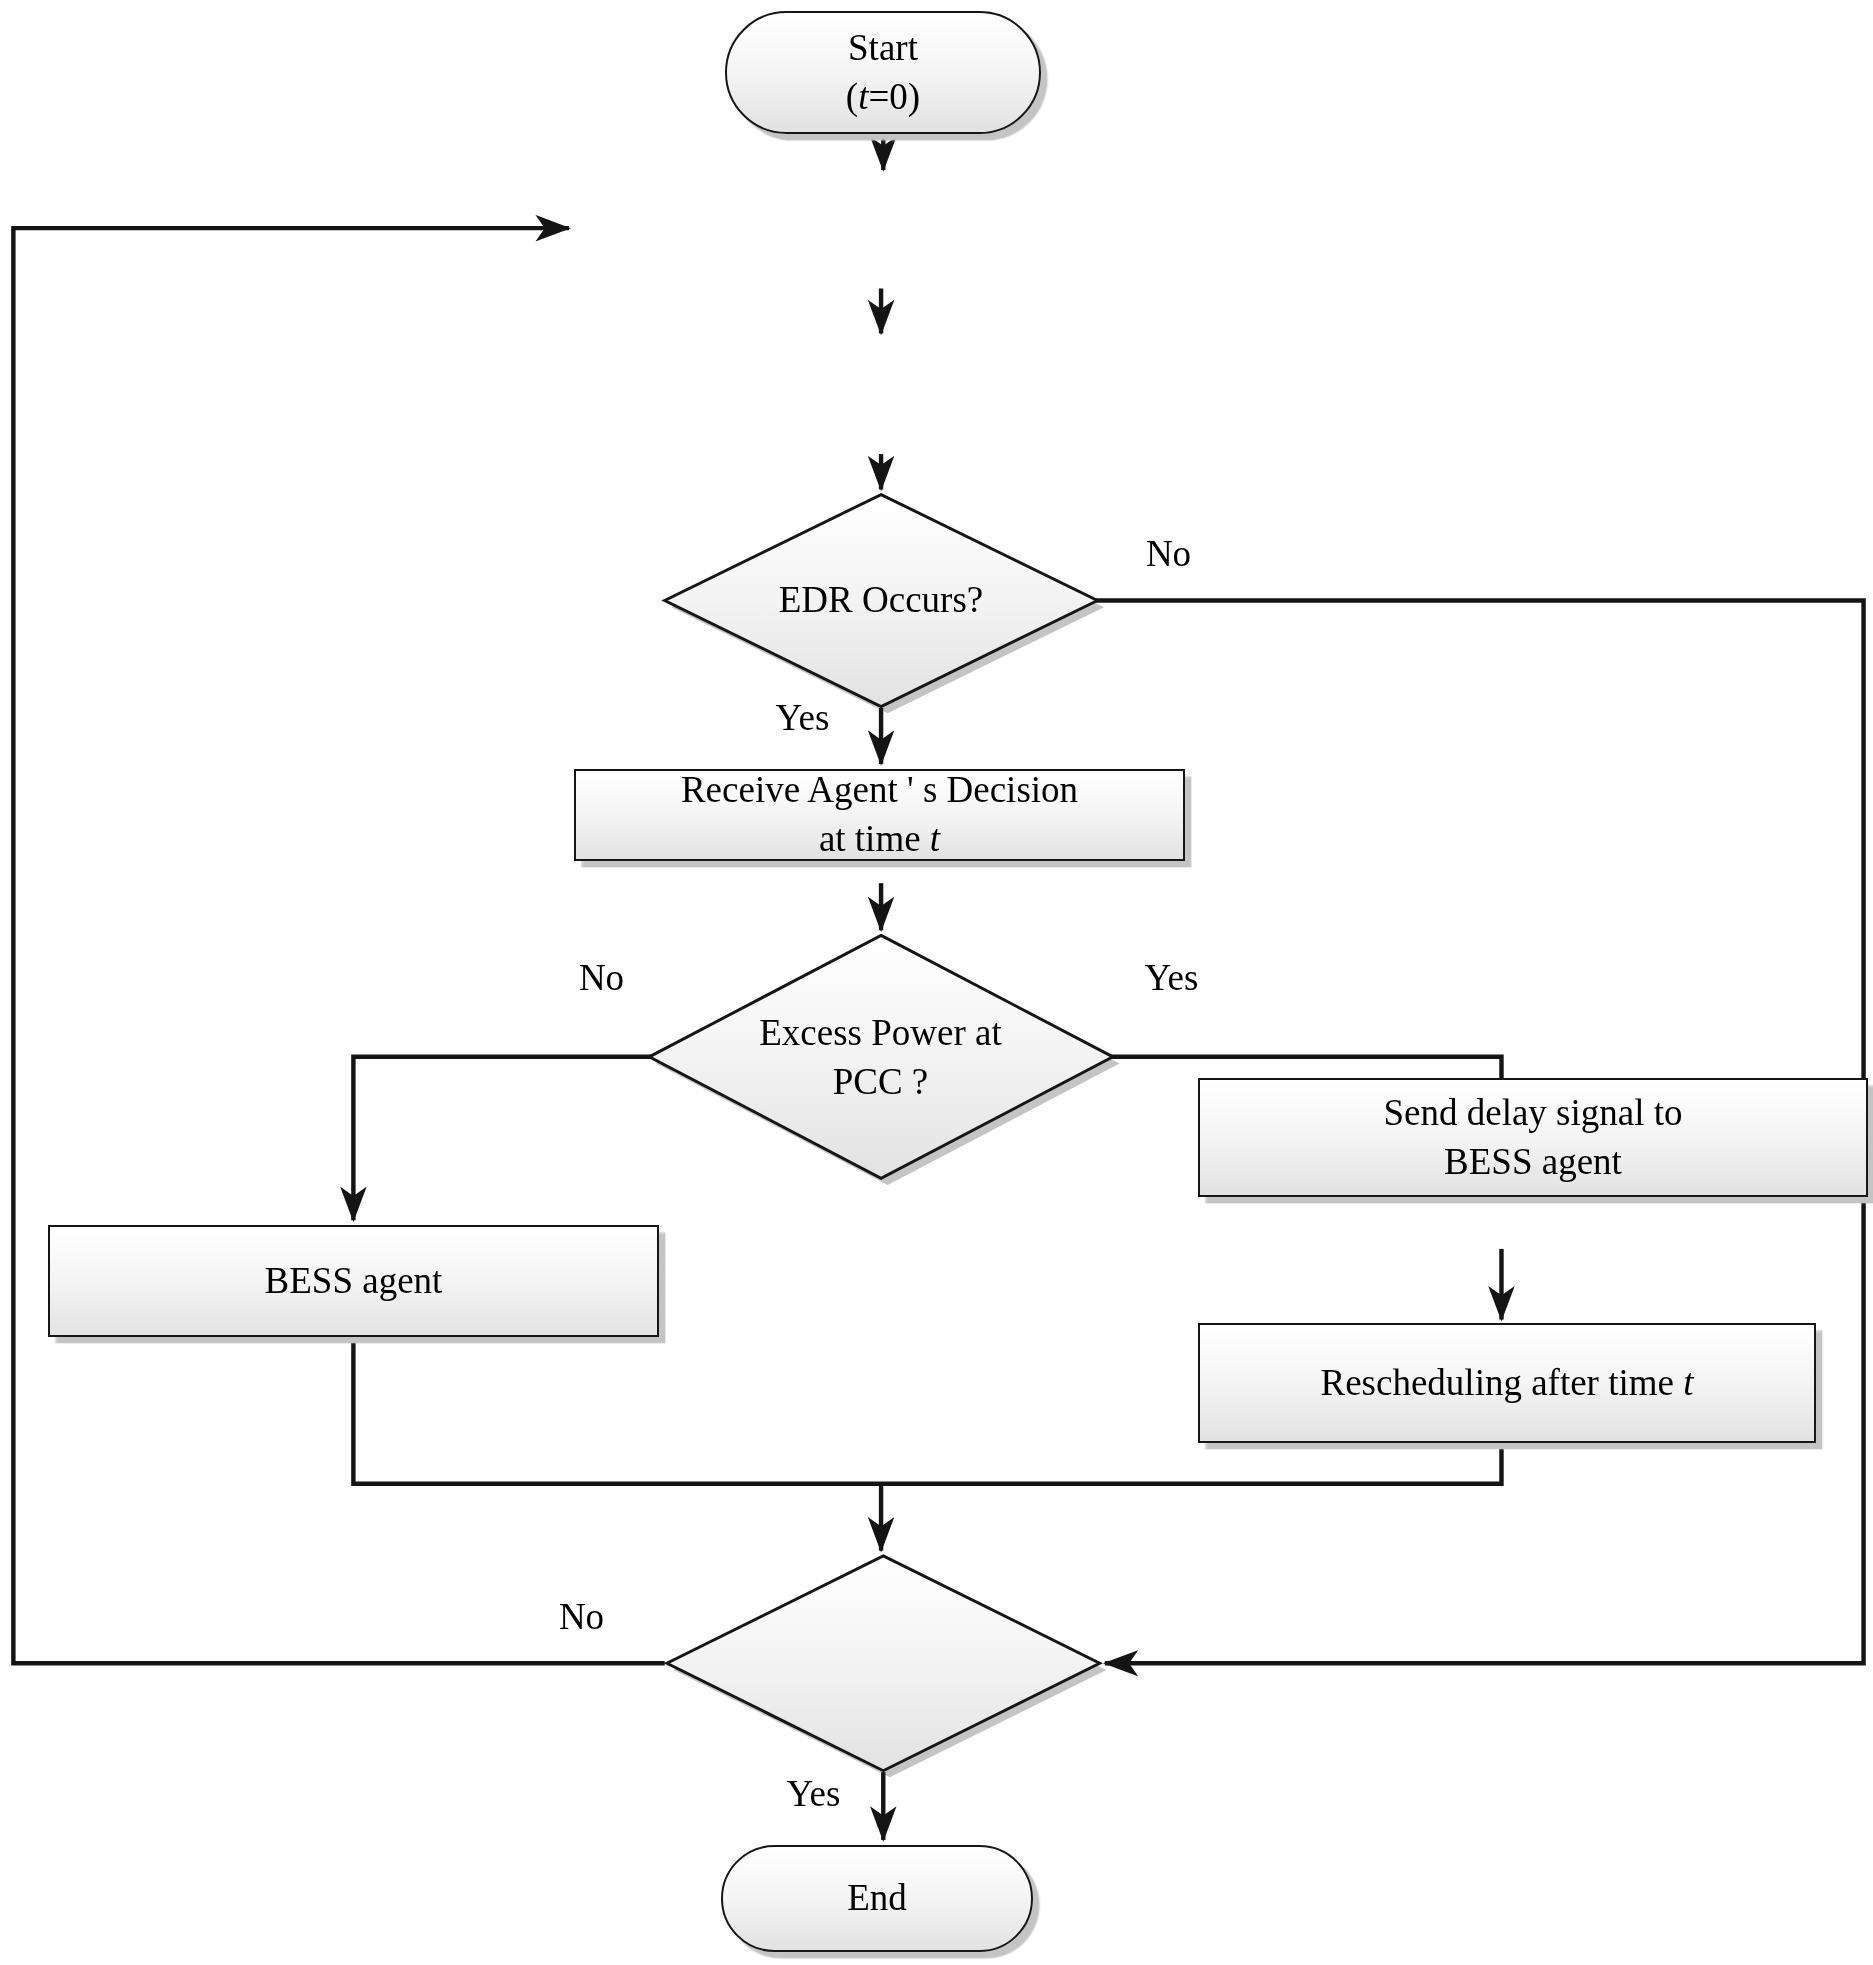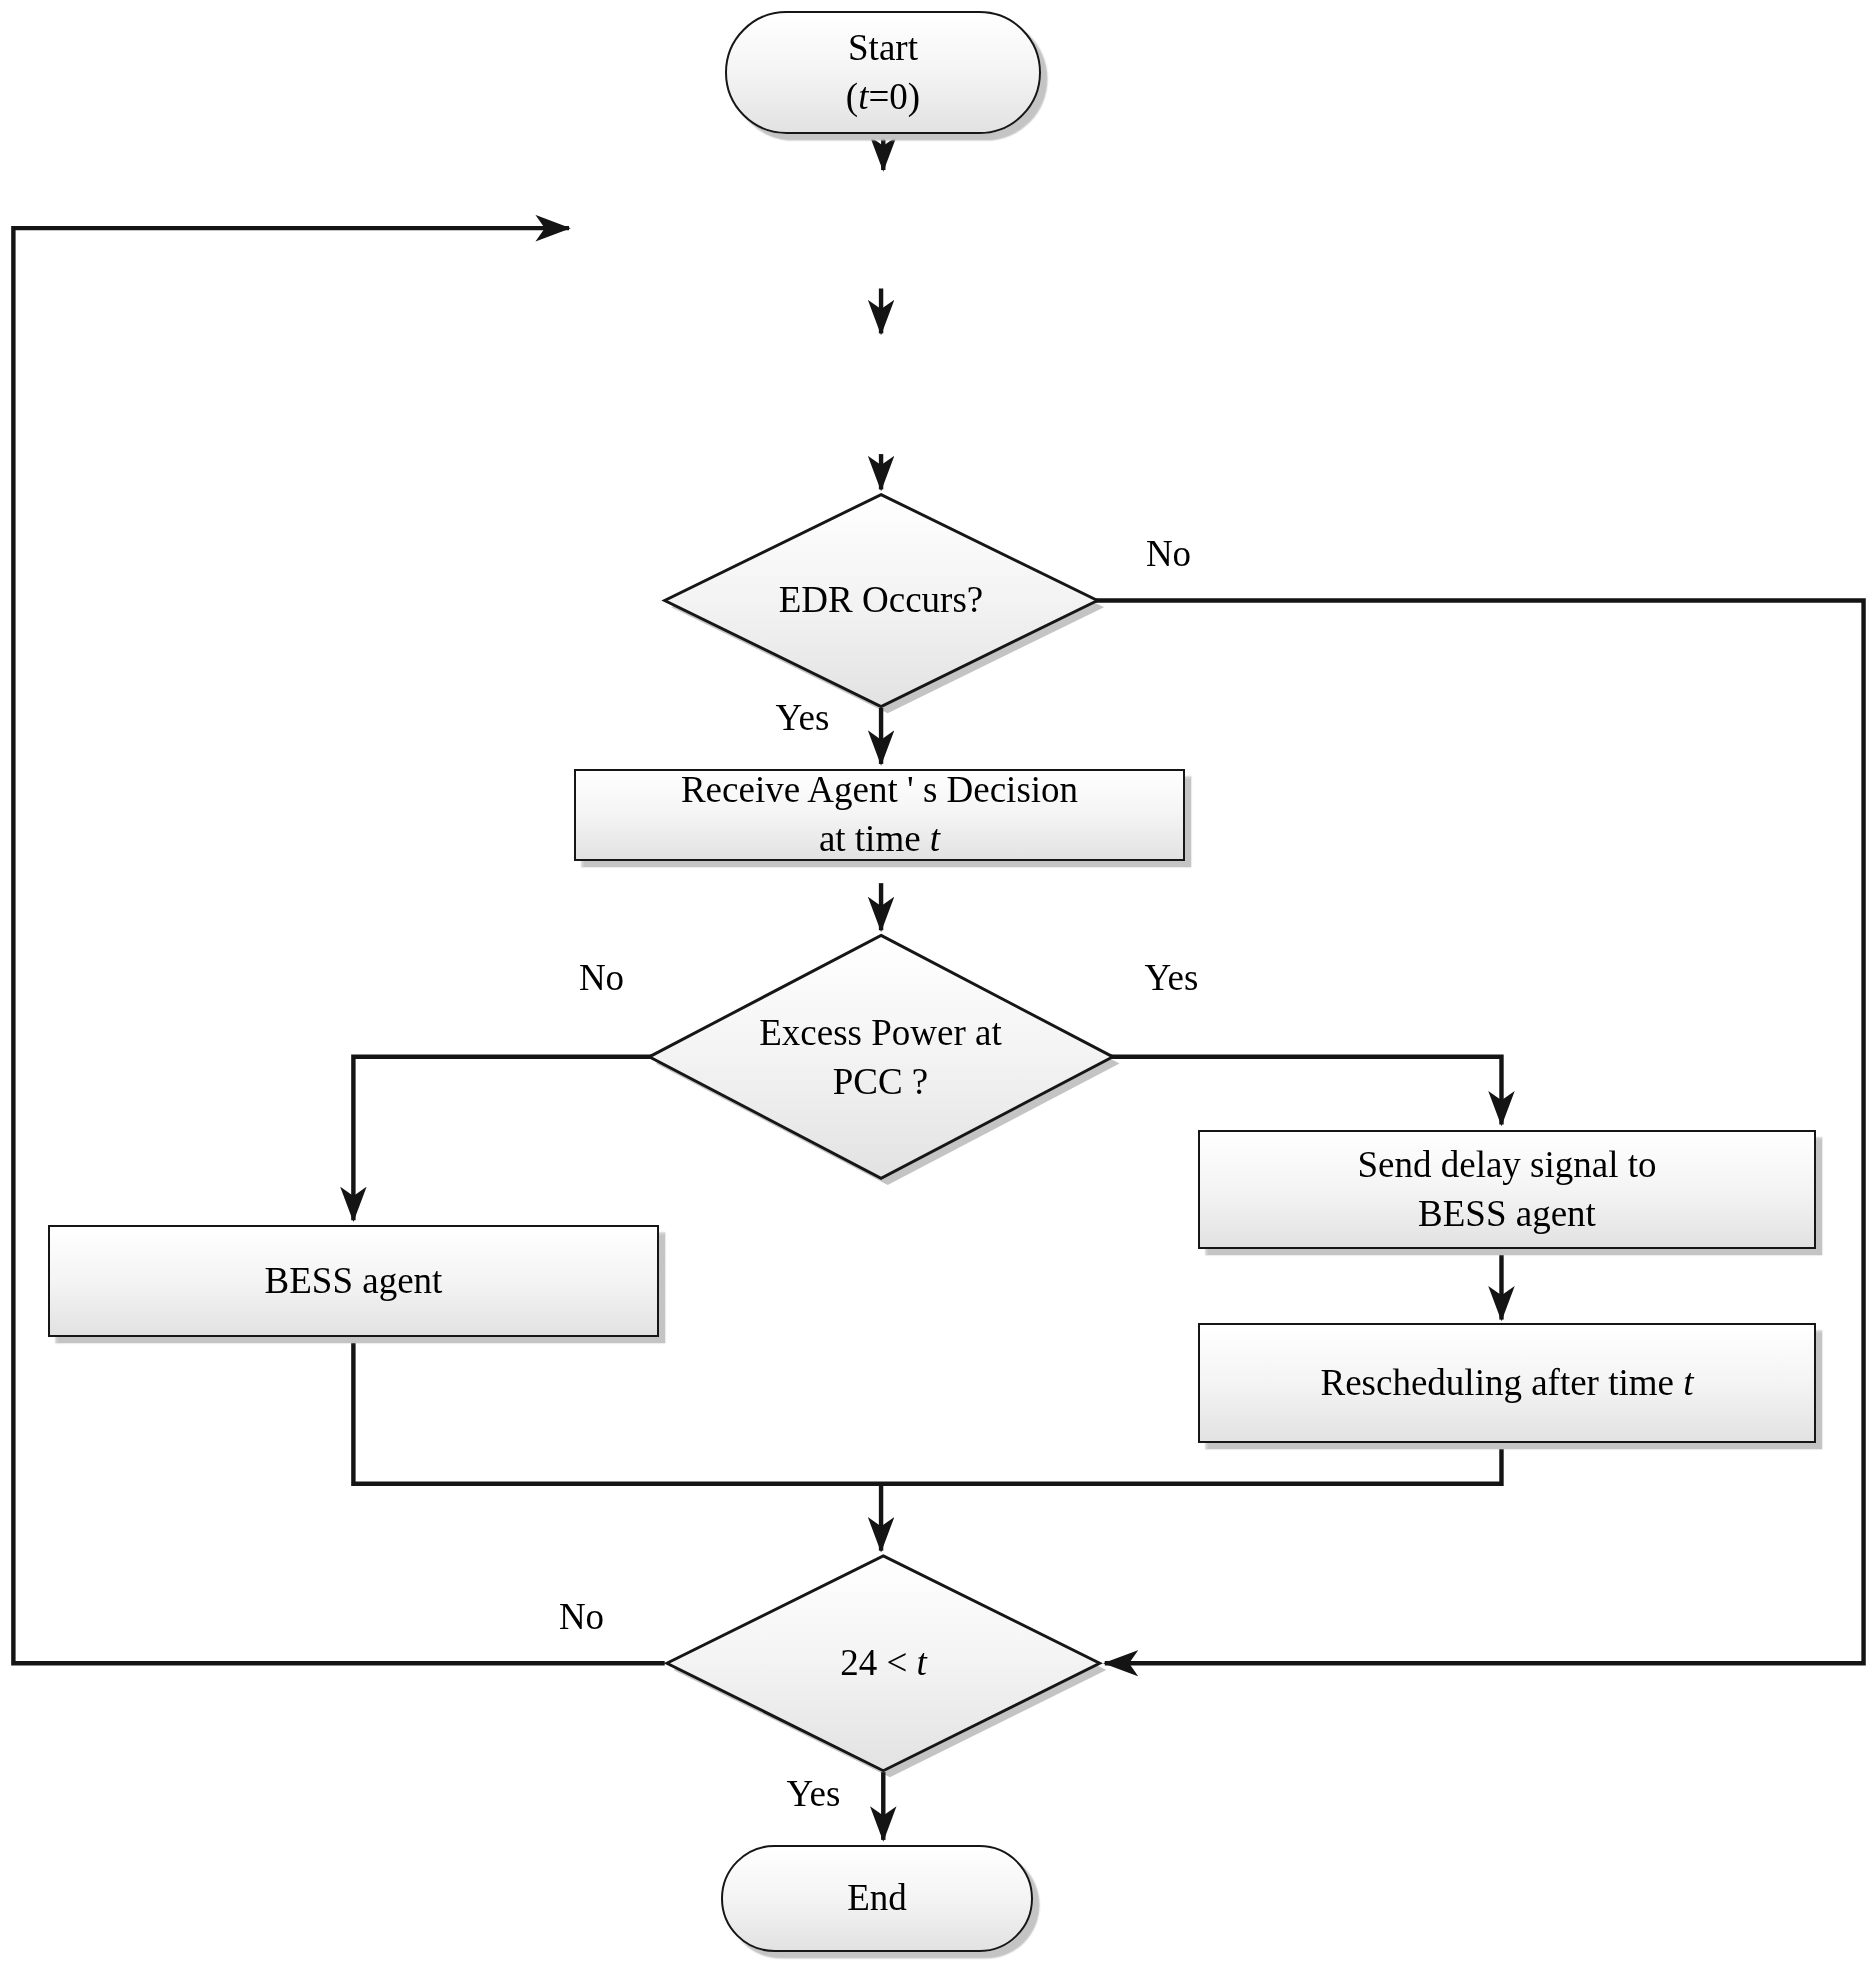--- a/index.html
+++ b/index.html
@@ -93,32 +93,29 @@
 
   <div class="dlabel" style="left:623px; top:994px; width:515px; height:127px;">
     <div class="tline">Excess Power at</div>
     <div class="tline">PCC ?</div>
   </div>
 
   <div class="node" style="left:48px; top:1225px; width:611px; height:112px;">
     <div class="tline">BESS agent</div>
   </div>
 
-  <div class="node" style="left:1198px; top:1130px; width:618px; height:119px;">
+  <div class="node" style="left:1198px; top:1078px; width:670px; height:119px;">
     <div class="tline">Send delay signal to</div>
     <div class="tline">BESS agent</div>
   </div>
 
   <div class="node" style="left:1198px; top:1323px; width:618px; height:120px;">
     <div class="tline"><span>Rescheduling after time </span><span class="it">t</span></div>
   </div>
 
-  <div class="dlabel" style="left:665px; top:1625px; width:437px; height:77px;">
-    <div class="tline"><span>24 &lt; </span><span class="it">t</span></div>
-  </div>
 
   <div class="node stadium" style="left:721px; top:1845px; width:312px; height:107px; border-radius:55px;">
     <div class="tline">End</div>
   </div>
 
   <div class="elabel" style="left:1095px; top:530px;">
       <span>No</span>
     </div>
   <div class="elabel" style="left:729px; top:694px;">
       <span>Yes</span>

